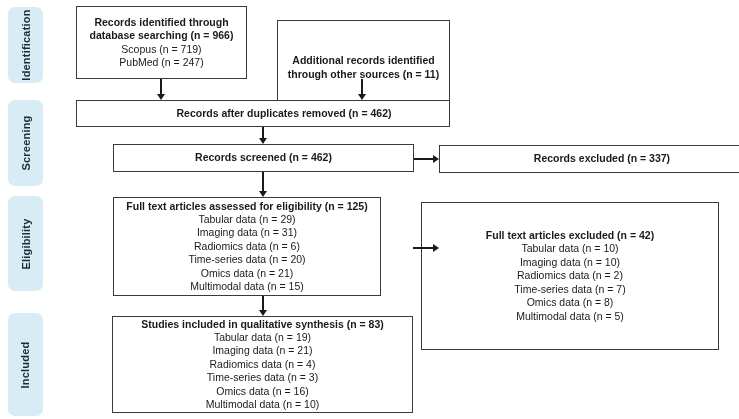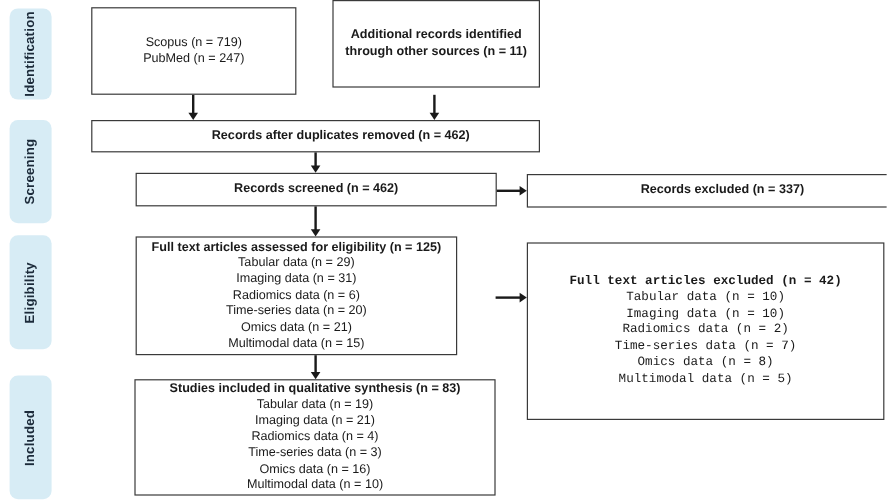--- a/index.html
+++ b/index.html
@@ -50,27 +50,28 @@
       <span>Screening</span>
     </div>
   <div class="stage" style="top:196px;height:95px;">
       <span>Eligibility</span>
     </div>
   <div class="stage" style="top:313px;height:103px;">
       <span>Included</span>
     </div>
 
   <div class="fbox" style="left:76px;top:6px;width:171px;height:73px;">
+    <div class="title">Records identified through database searching (n = 966)</div>
     <div>
         <div>Scopus (n = 719)</div>
         <div>PubMed (n = 247)</div>
       </div>
   </div>
 
-  <div class="fbox" style="left:277px;top:0;width:173px;height:73px;">
+  <div class="fbox" style="left:277px;top:20px;width:173px;height:95px;">
     <div class="title">Additional records identified through other sources (n = 11)</div>
   </div>
 
   <div class="fbox" style="left:76px;top:100px;width:374px;height:27px;padding-left:48px;">
     <div class="title">Records after duplicates removed (n = 462)</div>
   </div>
 
   <div class="fbox" style="left:113px;top:144px;width:301px;height:28px;">
     <div class="title">Records screened (n = 462)</div>
   </div>
@@ -84,21 +85,21 @@
     <div>
         <div>Tabular data (n = 29)</div>
         <div>Imaging data (n = 31)</div>
         <div>Radiomics data (n = 6)</div>
         <div>Time-series data (n = 20)</div>
         <div>Omics data (n = 21)</div>
         <div>Multimodal data (n = 15)</div>
       </div>
   </div>
 
-  <div class="fbox" style="left:439px;top:202px;width:298px;height:148px;font-family:Liberation Mono, monospace;">
+  <div class="fbox" style="left:421px;top:202px;width:298px;height:148px;">
     <div class="title">Full text articles excluded (n = 42)</div>
     <div>
         <div>Tabular data (n = 10)</div>
         <div>Imaging data (n = 10)</div>
         <div>Radiomics data (n = 2)</div>
         <div>Time-series data (n = 7)</div>
         <div>Omics data (n = 8)</div>
         <div>Multimodal data (n = 5)</div>
       </div>
   </div>

